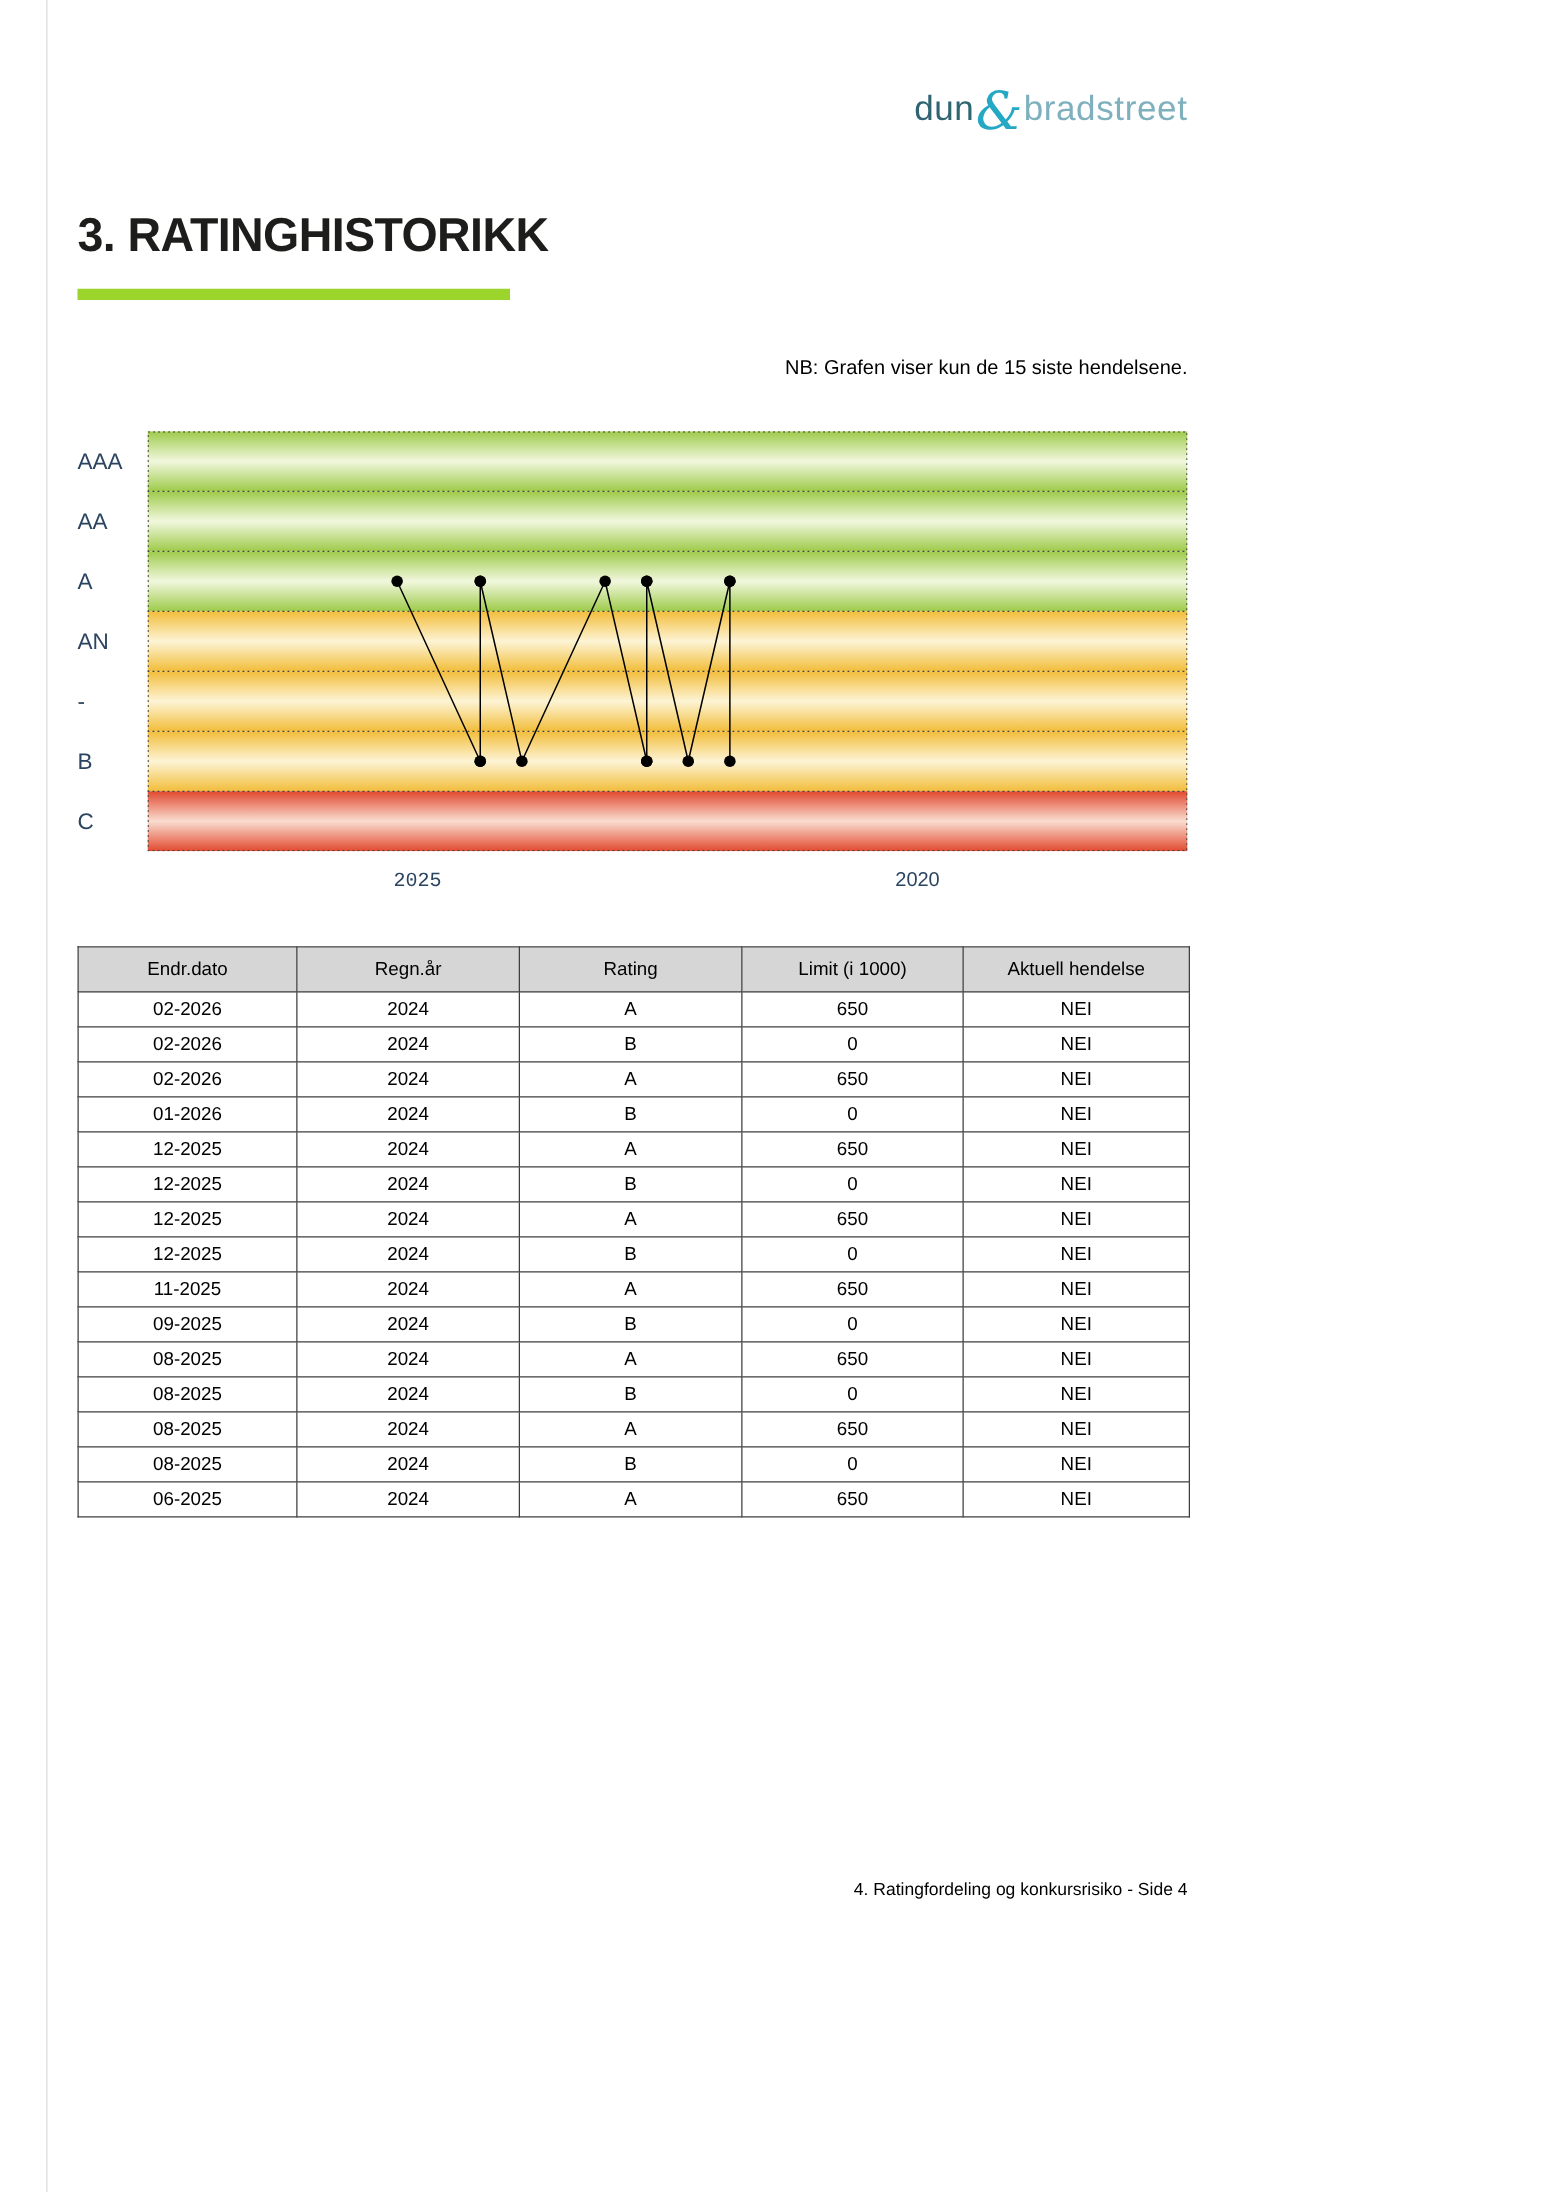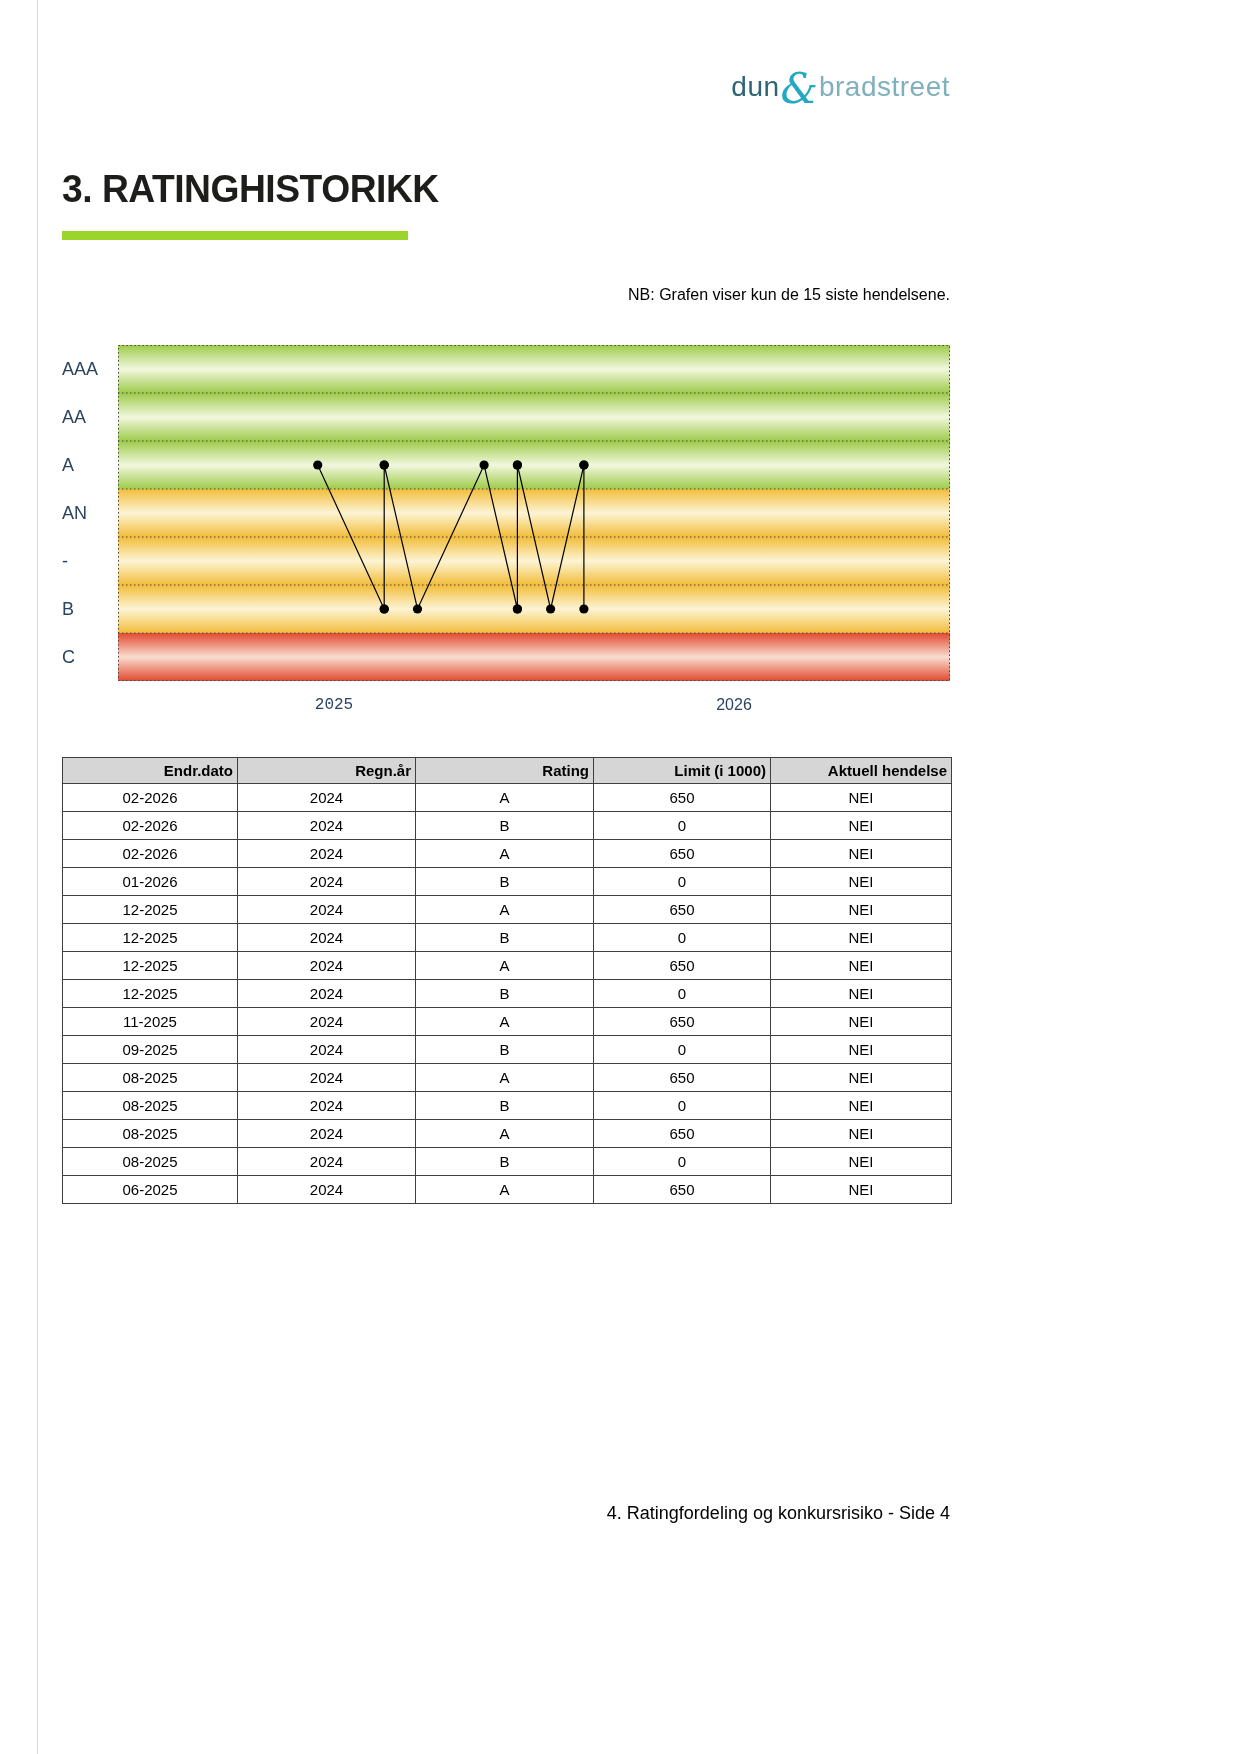--- a/index.html
+++ b/index.html
@@ -32,28 +32,28 @@
   .chart-area svg { display:block; }
 
   .x-labels { position:absolute; left:118px; top:696px; width:832px; height:22px; }
   .x-label { position:absolute; top:0; width:60px; text-align:center; font-size:16px; color:var(--axis-label); }
 
   .rating-table {
     position:absolute; left:62px; top:757px; width:889px;
     border-collapse:collapse; table-layout:fixed; font-size:15px; color:#000;
   }
   .rating-table th {
-    background:var(--th-bg); font-weight:bold; text-align:right;
-    height:26px; border:1px solid var(--tbl-border); padding:0 4px;
+    background:var(--th-bg); font-weight:normal; text-align:center;
+    height:36px; border:1px solid var(--tbl-border); padding:0 4px;
   }
   .rating-table td {
     text-align:center; height:28px; border:1px solid var(--tbl-border); padding:0 4px; background:#fff;
   }
 
-  .footer { position:absolute; top:1503px; right:291px; font-size:18px; color:#000;text-align:center; }
+  .footer { position:absolute; top:1503px; right:291px; font-size:14px; color:#000;text-align:center; }
 </style>
 </head>
 <body>
 
 <div class="page" style="--accent-bar: #9bd42a; --logo-dun: #2f6571; --logo-amp: #25a8c4; --logo-bradstreet: #7fb0bd; --axis-label: #2b4560; --th-bg: #d6d6d6; --tbl-border: #3f3f3f;">
   <div class="page-edge"></div>
 
   <div class="logo">
     <span class="logo-dun">dun</span><span class="logo-amp">&amp;</span><span class="logo-bradstreet">bradstreet</span>
   </div>
@@ -118,21 +118,21 @@
         <circle cx="399.4" cy="264.0" r="4.6" fill="#000000"></circle>
         <circle cx="399.4" cy="120.0" r="4.6" fill="#000000"></circle>
         <circle cx="432.6" cy="264.0" r="4.6" fill="#000000"></circle>
         <circle cx="465.9" cy="120.0" r="4.6" fill="#000000"></circle>
         <circle cx="465.9" cy="264.0" r="4.6" fill="#000000"></circle>
         <circle cx="465.9" cy="120.0" r="4.6" fill="#000000"></circle>
       </svg>
   </div>
   <div class="x-labels" id="x-labels">
       <div class="x-label" style="left: 186px; font-family: Liberation Mono, monospace;">2025</div>
-      <div class="x-label" style="left: 586px;">2026</div>
+      <div class="x-label" style="left: 586px;">2020</div>
     </div>
 
   <table class="rating-table" id="rating-table">
     <colgroup>
       <col style="width:175px">
         <col style="width:178px">
         <col style="width:178px">
         <col style="width:177px">
         <col style="width:181px">
     </colgroup>

